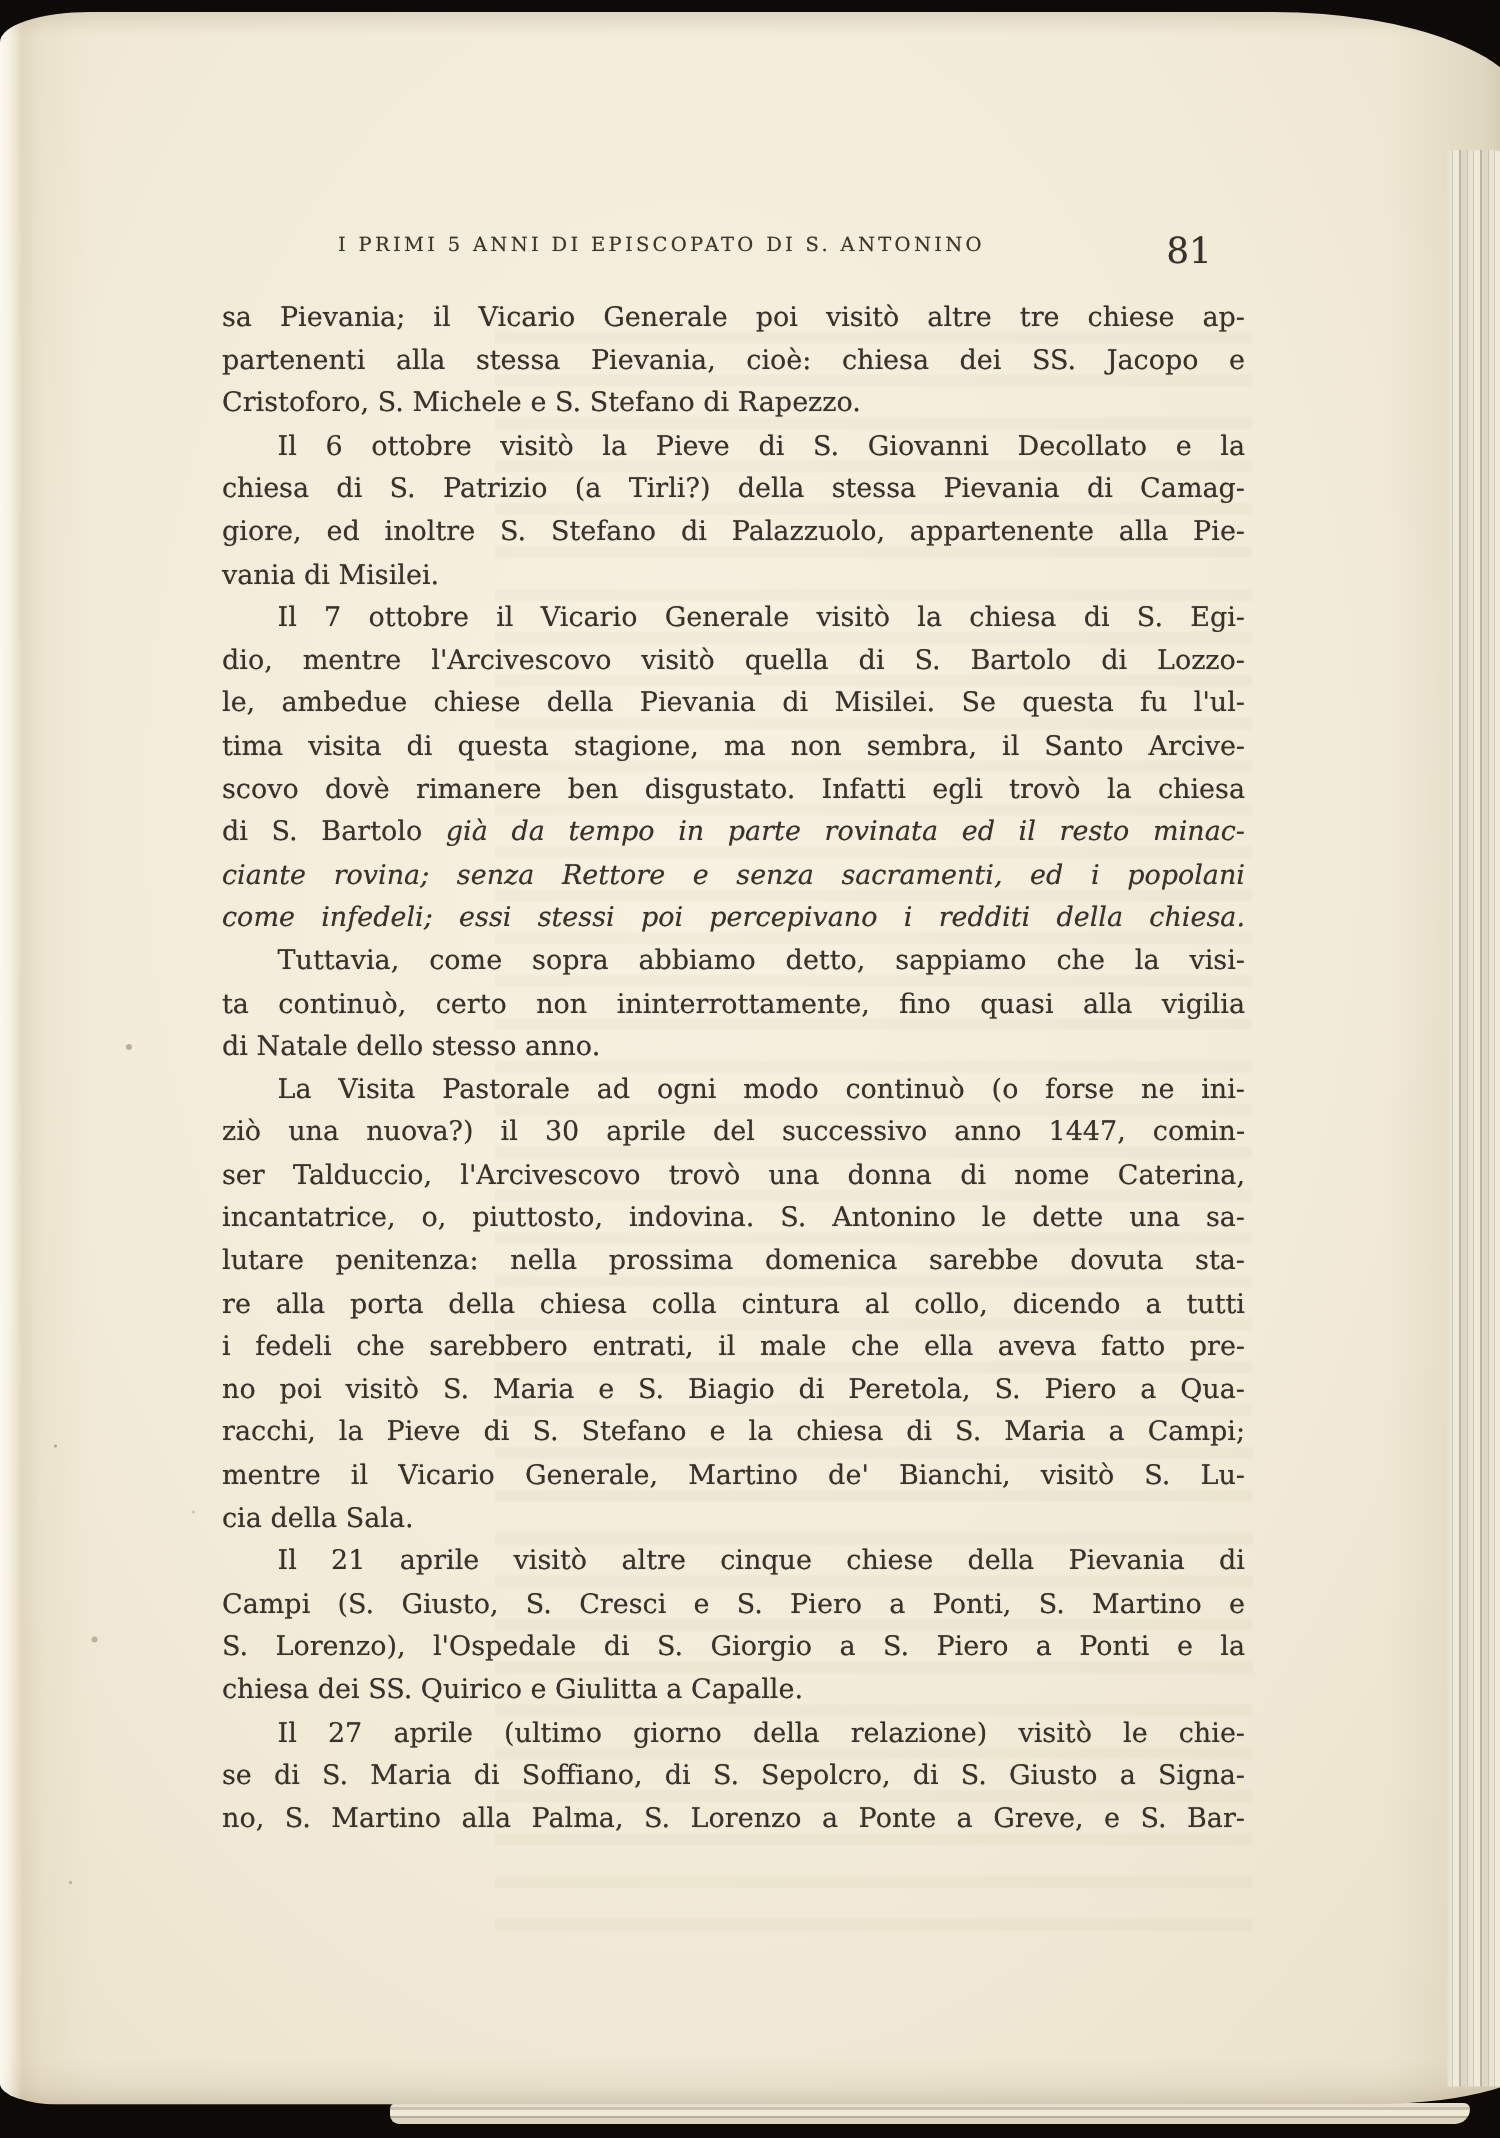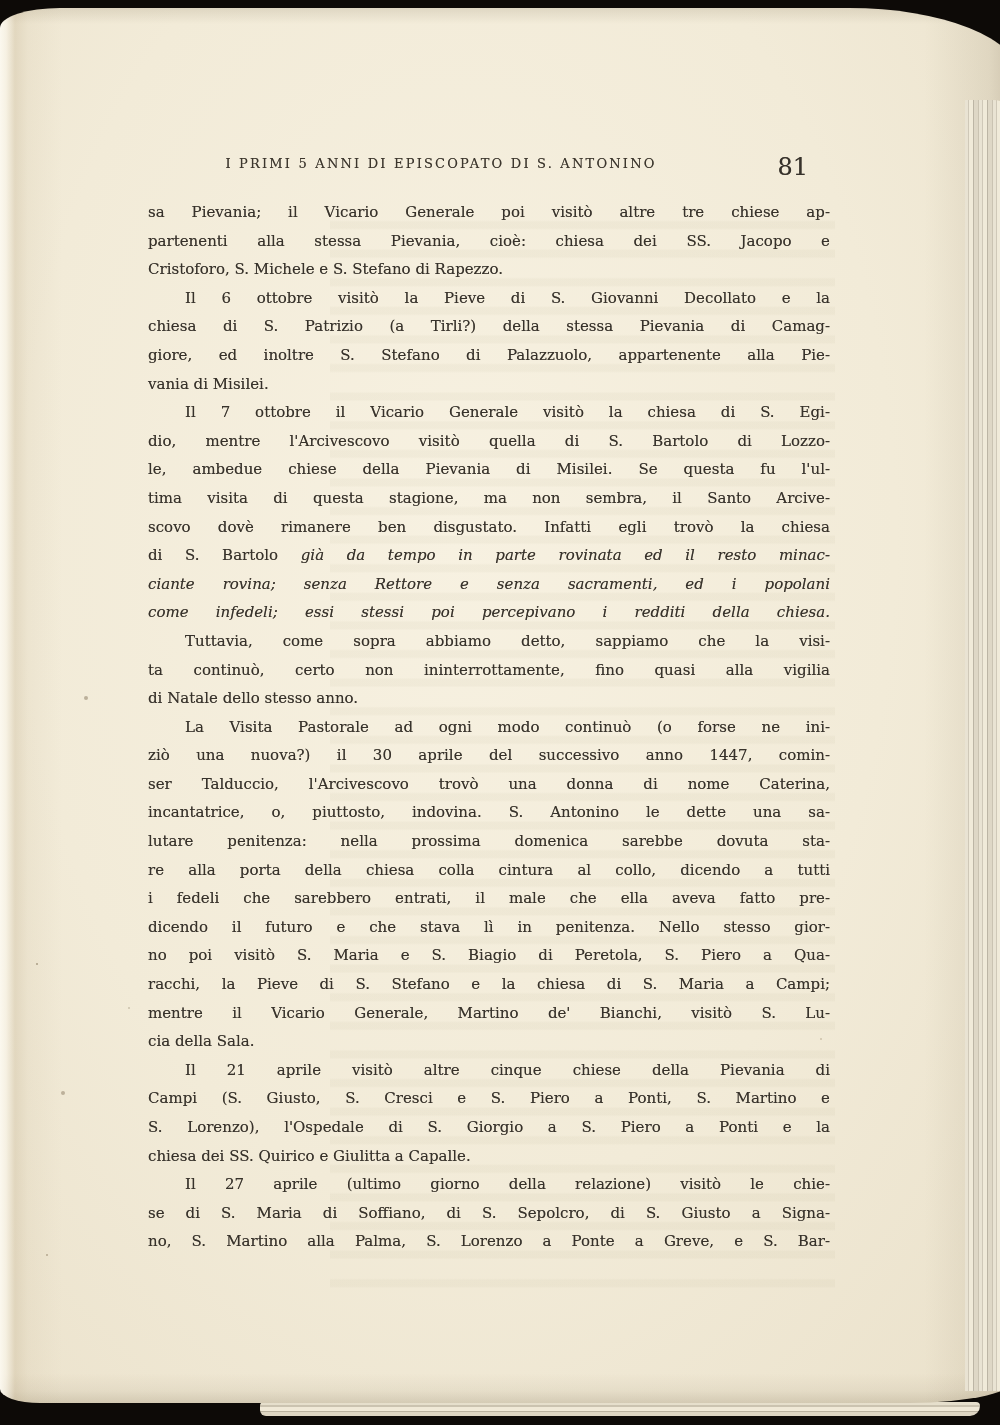--- a/index.html
+++ b/index.html
@@ -89,21 +89,21 @@
     position: absolute; right: 22px; top: -3px;
     font-size: 24px; color: #37322b;
     text-shadow: 0 0 0.5px rgba(56,50,42,0.55);
   }
 
   
   .page-text {
     position: absolute;
     left: 148px; top: 198px; width: 682px;
     z-index: 4;
-    font-size: 15px;
+    font-size: 18px;
     line-height: 28.6px;
     color: #37322b;
     text-shadow: 0 0 0.55px rgba(56,50,42,0.55);
   }
   .para { margin: 0; }
   .line {
     text-align: justify;
     text-align-last: justify;
     white-space: normal;
   }
@@ -159,21 +159,20 @@
         <div class="line last"><span>di Natale dello stesso anno.</span></div>
       </div>
       <div class="para">
         <div class="line indent"><span>La Visita Pastorale ad ogni modo continuò (o forse ne ini-</span></div>
         <div class="line"><span>ziò una nuova?) il 30 aprile del successivo anno 1447, comin-</span></div>
         <div class="line"><span>ser Talduccio, l'Arcivescovo trovò una donna di nome Caterina,</span></div>
         <div class="line"><span>incantatrice, o, piuttosto, indovina. S. Antonino le dette una sa-</span></div>
         <div class="line"><span>lutare penitenza: nella prossima domenica sarebbe dovuta sta-</span></div>
         <div class="line"><span>re alla porta della chiesa colla cintura al collo, dicendo a tutti</span></div>
         <div class="line"><span>i fedeli che sarebbero entrati, il male che ella aveva fatto pre-</span></div>
-        <div class="line"><span>dicendo il futuro e che stava lì in penitenza. Nello stesso gior-</span></div>
         <div class="line"><span>no poi visitò S. Maria e S. Biagio di Peretola, S. Piero a Qua-</span></div>
         <div class="line"><span>racchi, la Pieve di S. Stefano e la chiesa di S. Maria a Campi;</span></div>
         <div class="line"><span>mentre il Vicario Generale, Martino de' Bianchi, visitò S. Lu-</span></div>
         <div class="line last"><span>cia della Sala.</span></div>
       </div>
       <div class="para">
         <div class="line indent"><span>Il 21 aprile visitò altre cinque chiese della Pievania di</span></div>
         <div class="line"><span>Campi (S. Giusto, S. Cresci e S. Piero a Ponti, S. Martino e</span></div>
         <div class="line"><span>S. Lorenzo), l'Ospedale di S. Giorgio a S. Piero a Ponti e la</span></div>
         <div class="line last"><span>chiesa dei SS. Quirico e Giulitta a Capalle.</span></div>

